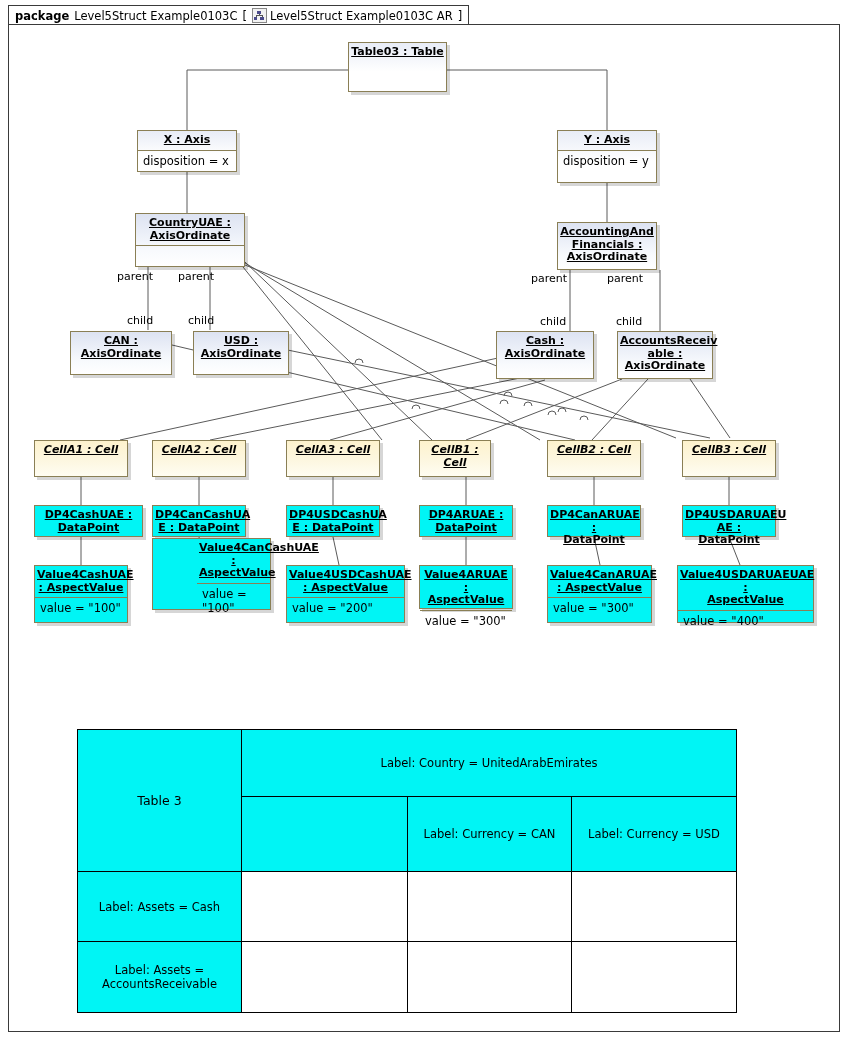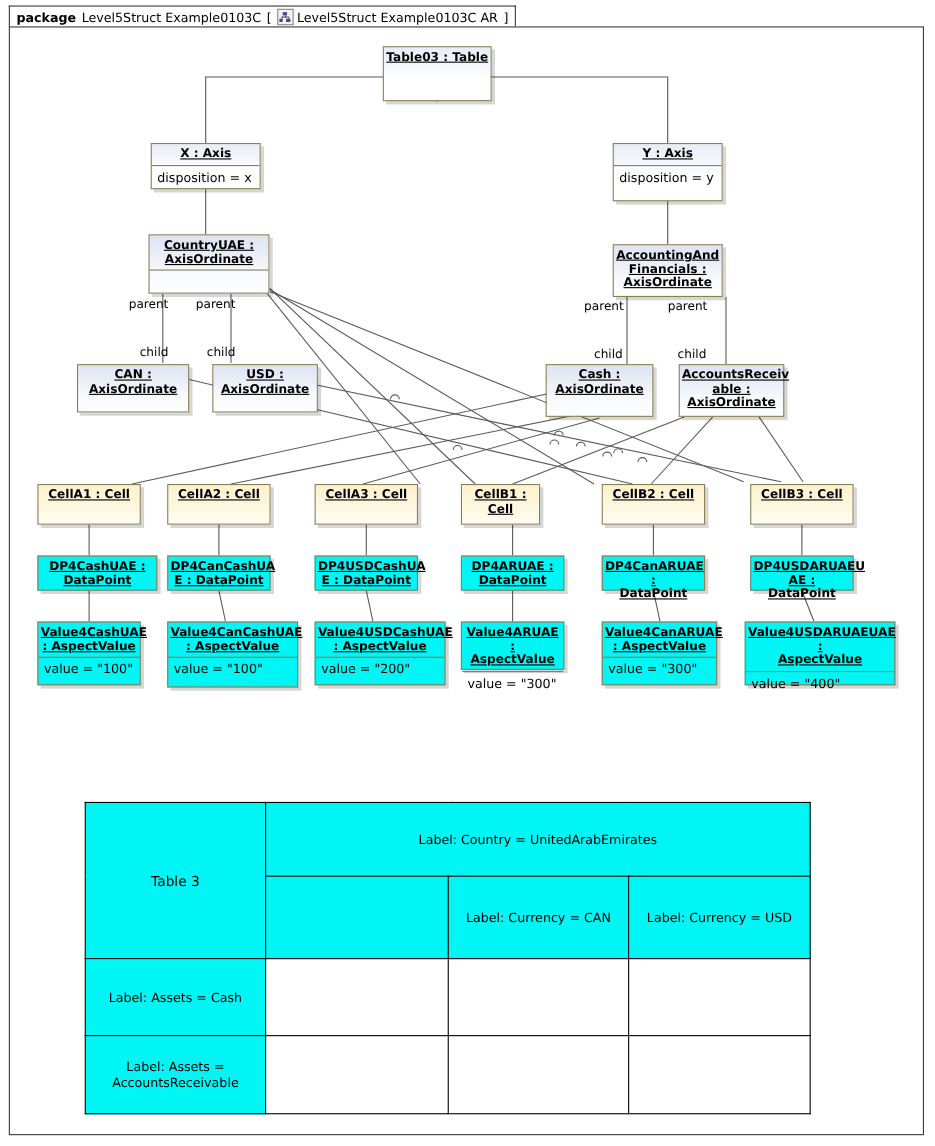--- a/index.html
+++ b/index.html
@@ -50,21 +50,21 @@
   .node .hdr{
     text-align:center; font-weight:bold; line-height:12.5px;
     padding:3px 2px 3px 2px;
   }
   .node .hdr span{ text-decoration:underline; }
   .node .sep{height:1px;background:#8a7f55;}
   .node .attr{ padding:3px 5px; font-size:11.5px; line-height:14px; }
 
   .n-blue{ background:linear-gradient(to bottom,#e8ecf6 0%,#ffffff 60%,#ffffff 100%); }
   .n-blue2{ background:linear-gradient(to bottom,#dde3f2 0%,#f8fafd 70%,#ffffff 100%); }
-  .n-yellow{ background:linear-gradient(to bottom,#fdf2cd 0%,#fdf7e0 55%,#fffdf2 100%); }
+  .n-yellow{ background:linear-gradient(to bottom,#fdf2cd 0%,#fdf7e0 55%,#fffdf2 100%);font-style:italic; }
   .n-cyan{ background:#00f5f5; }
   .n-cyan .sep{background:#8a7f55;}
 
   
   .elabel{
     position:absolute;font-size:11px;color:#000;white-space:nowrap;
   }
 
   
   #tbl{
@@ -285,21 +285,21 @@
   </div>
 </div>
 
 <div class="node n-cyan" style="left:34px;top:565px;width:94px;height:58px;">
   <div class="hdr">
     <span>Value4CashUAE</span><br><span>: AspectValue</span>
   </div>
   <div class="sep"></div>
   <div class="attr">value = "100"</div>
 </div>
-<div class="node n-cyan" style="left:152px;top:565px;width:119px;height:60px;">
+<div class="node n-cyan" style="left:152px;top:538px;width:119px;height:72px;padding-left:44px;">
   <div class="hdr">
     <span>Value4CanCashUAE</span><br><span>: AspectValue</span>
   </div>
   <div class="sep"></div>
   <div class="attr">value = "100"</div>
 </div>
 <div class="node n-cyan" style="left:286px;top:565px;width:119px;height:58px;">
   <div class="hdr">
     <span>Value4USDCashUAE</span><br><span>: AspectValue</span>
   </div>

